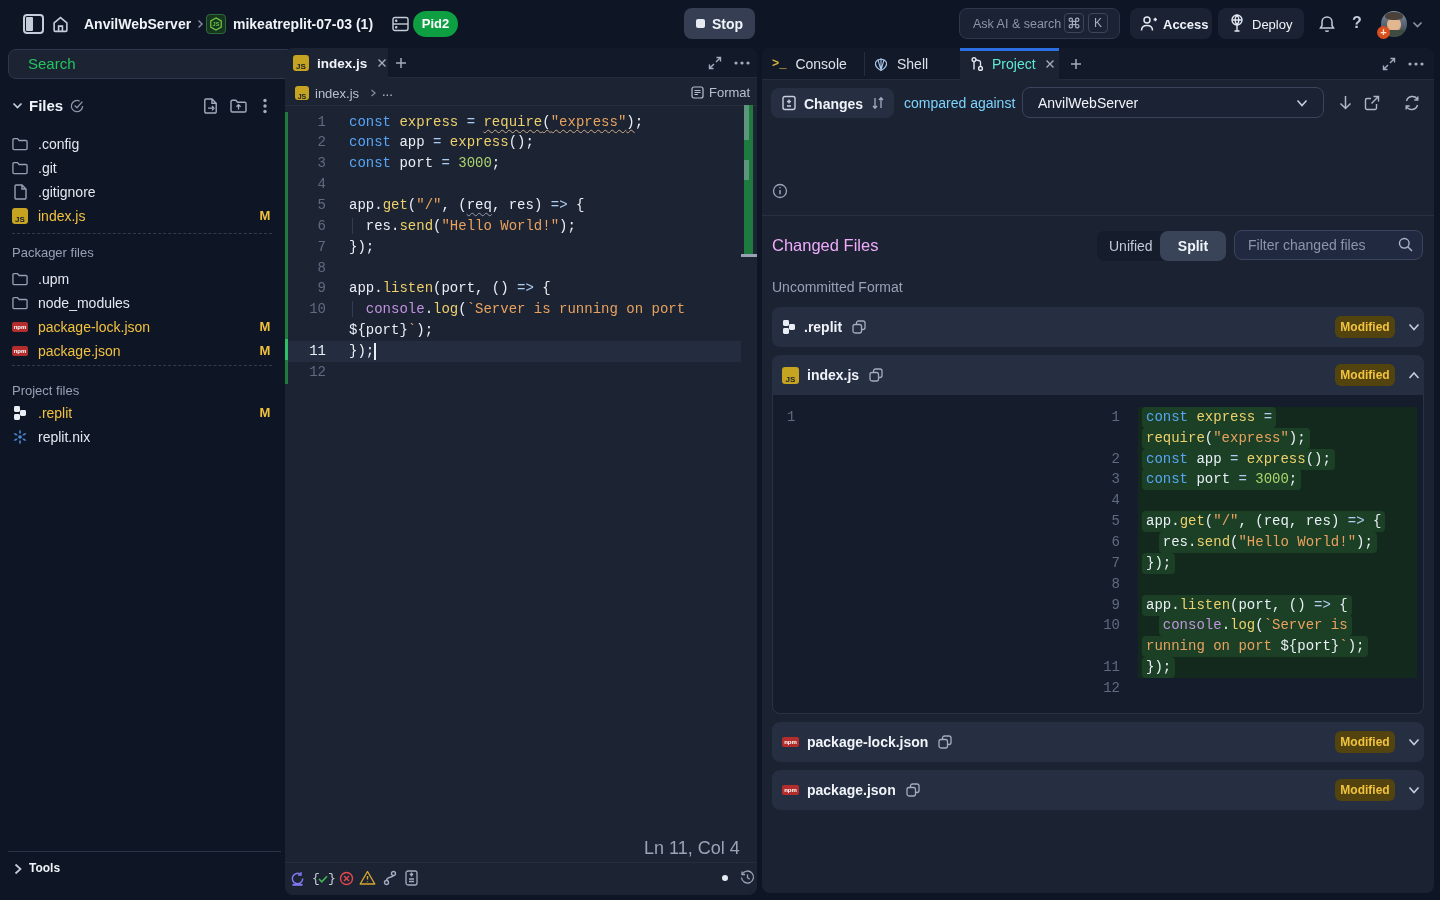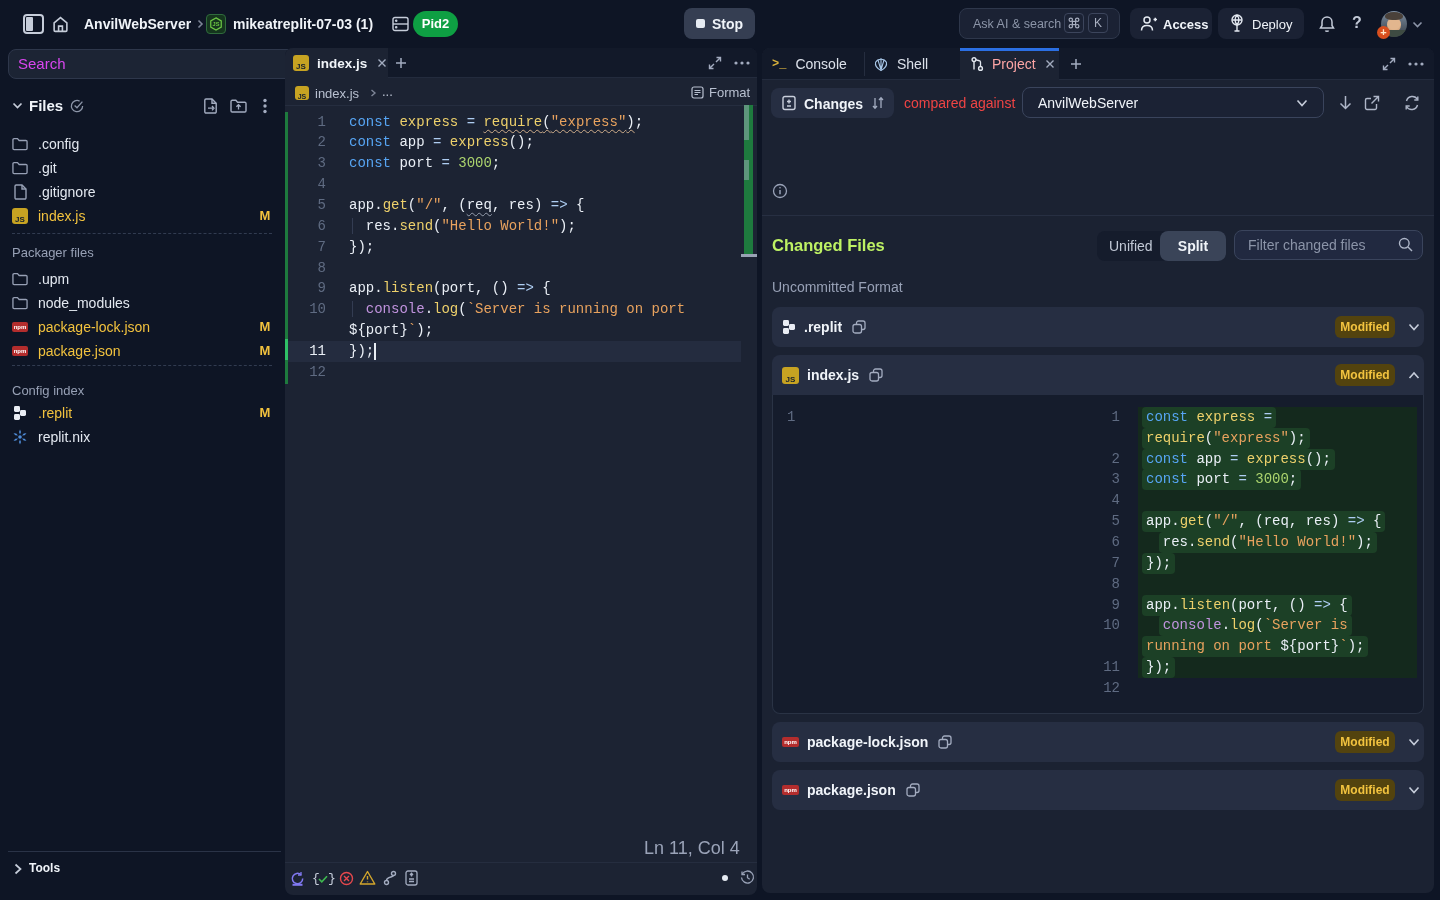--- a/index.html
+++ b/index.html
@@ -122,21 +122,21 @@
     <div class="abs" style="left:4px;top:1px;width:18px;height:8px;border-radius:50% 50% 40% 40%;background:#4A413A;"></div>
     <div class="abs" style="left:0;top:19px;width:26px;height:7px;background:#3E4B42;"></div>
   </div>
   <div class="abs" style="left:1377px;top:26px;width:13px;height:13px;border-radius:50%;background:#D94F1E;color:#FFE8C9;font-size:11px;font-weight:bold;text-align:center;line-height:13px;">+</div>
   <svg class="abs" style="left:1412px;top:21px;" width="11" height="8" viewBox="0 0 11 8" fill="none" stroke="#8C95A8" stroke-width="1.6">
       <path d="M1.5 1.5 L5.5 5.5 L9.5 1.5"></path>
     </svg>
 </div>
 <div id="sidebar">
 
-  <div class="abs" style="left:8px;top:0.5px;width:292px;height:30px;background:#1C2434;border:1px solid #2E374B;border-radius:8px;color:#d946ef;font-size:15px;line-height:28px;padding-left:9px;">Search</div>
+  <div class="abs" style="left:8px;top:0.5px;width:292px;height:30px;background:#1C2434;border:1px solid #2E374B;border-radius:8px;color:#22c55e;font-size:15px;line-height:28px;padding-left:19px;">Search</div>
 
   <svg class="abs" style="left:12px;top:54px;" width="11" height="8" viewBox="0 0 11 8" fill="none" stroke="#C6CDDA" stroke-width="1.7">
       <path d="M1.5 1.5 L5.5 5.5 L9.5 1.5"></path>
     </svg>
   <div class="abs" style="left:29px;top:49px;font-size:15px;font-weight:bold;color:#F0F4F9;">Files</div>
   <svg class="abs" style="left:70px;top:51px;" width="14" height="14" viewBox="0 0 14 14" fill="none" stroke="#8C95A8" stroke-width="1.3">
       <path d="M12.6 7 a5.6 5.6 0 1 1 -3 -4.9"></path>
       <path d="M4.6 6.5 L7 8.8 L12.4 2.6"></path>
     </svg>
   <svg class="abs" style="left:203px;top:50px;" width="15" height="16" viewBox="0 0 15 16" fill="none" stroke="#A3ACC0" stroke-width="1.4">
@@ -190,21 +190,21 @@
   <div class="srow ymod" style="top:267px;"><span class="fico">
         <span style="width:17px;height:10px;background:#B32D2D;border-radius:2px;color:#fff;font-size:6px;font-weight:bold;display:flex;align-items:center;justify-content:center;font-family:'Liberation Sans';">npm</span>
       </span>package-lock.json</div>
   <div class="mflag" style="left:259px;top:267px;">M</div>
   <div class="srow ymod" style="top:291px;"><span class="fico">
         <span style="width:17px;height:10px;background:#B32D2D;border-radius:2px;color:#fff;font-size:6px;font-weight:bold;display:flex;align-items:center;justify-content:center;font-family:'Liberation Sans';">npm</span>
       </span>package.json</div>
   <div class="mflag" style="left:259px;top:291px;">M</div>
 
   <div class="dash" style="top:317px;"></div>
-  <div class="slabel" style="top:335px;">Config index</div>
+  <div class="slabel" style="top:335px;">Project files</div>
   <div class="srow ymod" style="top:353px;"><span class="fico">
         <svg width="14" height="16" viewBox="0 0 14 16" fill="#E9EDF4">
           <rect x="1" y="1" width="6" height="6" rx="1.4"></rect>
           <rect x="7" y="5" width="6" height="6" rx="1.4"></rect>
           <rect x="1" y="9" width="6" height="6" rx="1.4"></rect>
         </svg>
       </span>.replit</div>
   <div class="mflag" style="left:259px;top:353px;">M</div>
   <div class="srow" style="top:377px;"><span class="fico">
         <svg width="16" height="16" viewBox="0 0 16 16" fill="#4F8CD9">
@@ -325,21 +325,21 @@
   </div>
   <div class="abs" style="left:102px;top:4px;width:1px;height:24px;background:#252D3F;"></div>
   <div class="rtab" style="left:102px;width:96px;">
     <svg style="margin-left:9px;" width="16" height="15" viewBox="0 0 16 15" fill="none" stroke="#A8C7E8" stroke-width="1.1">
         <path d="M8 13.6 C4 11.5 1.8 8.5 2.6 5.2 A6.4 6.4 0 0 1 13.4 5.2 C14.2 8.5 12 11.5 8 13.6 Z"></path>
         <path d="M8 13.2 L4.9 2.7 M8 13.2 L8 1.3 M8 13.2 L11.1 2.7"></path>
       </svg>
     <span style="margin-left:8px;">Shell</span>
   </div>
   <div class="abs" style="left:198px;top:0;width:99px;height:32px;background:#1C2333;border-top:3px solid #2B6FE3;"></div>
-  <div class="rtab" style="left:198px;width:99px;color:#fca5a5;">
+  <div class="rtab" style="left:198px;width:99px;color:#5eead4;">
     <svg style="margin-left:10px;" width="14" height="16" viewBox="0 0 14 16" fill="none" stroke="#E3E8F0" stroke-width="1.4">
         <circle cx="4" cy="3.6" r="1.9"></circle>
         <path d="M4 5.6 V13.5"></path>
         <circle cx="10.5" cy="12.4" r="1.9"></circle>
         <path d="M10.5 10.4 V6 c0 -2 -3 -1 -4.5 -2.5" stroke-width="1.3"></path>
       </svg>
     <span style="margin-left:8px;">Project</span>
     <svg style="margin-left:9px;" width="10" height="10" viewBox="0 0 10 10" stroke="#A3ACC0" stroke-width="1.4">
         <path d="M1.5 1.5 L8.5 8.5 M8.5 1.5 L1.5 8.5"></path>
       </svg>
@@ -359,21 +359,21 @@
   <div class="abs" style="left:9px;top:40px;width:123px;height:30px;background:#262E42;border-radius:8px;"></div>
   <svg class="abs" style="left:19px;top:47px;" width="16" height="16" viewBox="0 0 16 16" fill="none" stroke="#C9CFDC" stroke-width="1.4">
       <rect x="2" y="1.5" width="12" height="13" rx="2"></rect>
       <path d="M8 4.5 v4 M6 6.5 h4 M6 11 h4"></path>
     </svg>
   <div class="abs" style="left:42px;top:48px;font-size:14px;font-weight:bold;color:#F0F4F9;">Changes</div>
   <svg class="abs" style="left:109px;top:48px;" width="14" height="14" viewBox="0 0 14 14" fill="none" stroke="#A3ACC0" stroke-width="1.3">
       <path d="M4 2 v10 M2 10 l2 2.2 2 -2.2"></path>
       <path d="M10 12 V2 M8 4 l2 -2.2 2 2.2"></path>
     </svg>
-  <div class="abs" style="left:142px;top:47px;font-size:14px;color:#ef4444;">compared against</div>
+  <div class="abs" style="left:142px;top:47px;font-size:14px;color:#7dd3fc;">compared against</div>
   <div class="abs" style="left:260px;top:39px;width:302px;height:31px;background:#1B2234;border:1px solid #3A445C;border-radius:8px;"></div>
   <div class="abs" style="left:276px;top:47px;font-size:14px;color:#F0F4F9;">AnvilWebServer</div>
   <svg class="abs" style="left:534px;top:51px;" width="12" height="9" viewBox="0 0 12 9" fill="none" stroke="#C6CDDA" stroke-width="1.6">
       <path d="M1.5 1.5 L6 6.5 L10.5 1.5"></path>
     </svg>
   <svg class="abs" style="left:576px;top:47px;" width="15" height="16" viewBox="0 0 15 16" fill="none" stroke="#AEB6C8" stroke-width="1.5">
       <path d="M7.5 1 v12 M2.5 8.5 l5 5 5 -5"></path>
     </svg>
   <svg class="abs" style="left:602px;top:47px;" width="16" height="16" viewBox="0 0 16 16" fill="none" stroke="#AEB6C8" stroke-width="1.4">
       <path d="M12.5 9 v4 a1.5 1.5 0 0 1 -1.5 1.5 H3 A1.5 1.5 0 0 1 1.5 13 V5 A1.5 1.5 0 0 1 3 3.5 h4"></path>
@@ -384,21 +384,21 @@
       <path d="M13.8 1.5 v3.5 h-3.5 M2.2 14.5 v-3.5 h3.5"></path>
     </svg>
 
   <svg class="abs" style="left:10px;top:135px;" width="16" height="16" viewBox="0 0 16 16" fill="none" stroke="#9AA3B8" stroke-width="1.3">
       <circle cx="8" cy="8" r="6.5"></circle>
       <path d="M8 7 v4.2" stroke-width="1.5"></path>
       <circle cx="8" cy="4.8" r="0.8" fill="#9AA3B8" stroke="none"></circle>
     </svg>
 
   <div class="abs" style="left:0;top:166.5px;width:672px;border-top:1px solid #272F42;"></div>
-  <div class="abs" style="left:10px;top:188px;font-size:16.5px;font-weight:bold;color:#bef264;">Changed Files</div>
+  <div class="abs" style="left:10px;top:188px;font-size:16.5px;font-weight:normal;color:#f0abfc;">Changed Files</div>
   <div class="abs" style="left:335px;top:183px;width:129px;height:30px;background:#151C2C;border-radius:8px;"></div>
   <div class="abs" style="left:347px;top:190px;font-size:14px;color:#C2C9D6;">Unified</div>
   <div class="abs" style="left:398px;top:183px;width:66px;height:30px;background:#3A4458;border-radius:8px;color:#F0F4F9;font-size:14px;font-weight:bold;text-align:center;line-height:30px;">Split</div>
   <div class="abs" style="left:472px;top:182px;width:189px;height:30px;background:#212940;border:1px solid #3A445C;border-radius:8px;"></div>
   <div class="abs" style="left:486px;top:189px;font-size:14px;color:#8B94A8;">Filter changed files</div>
   <svg class="abs" style="left:636px;top:189px;" width="15" height="15" viewBox="0 0 15 15" fill="none" stroke="#AEB6C8" stroke-width="1.4">
       <circle cx="6.3" cy="6.3" r="4.8"></circle>
       <path d="M10 10 L14 14"></path>
     </svg>
 

